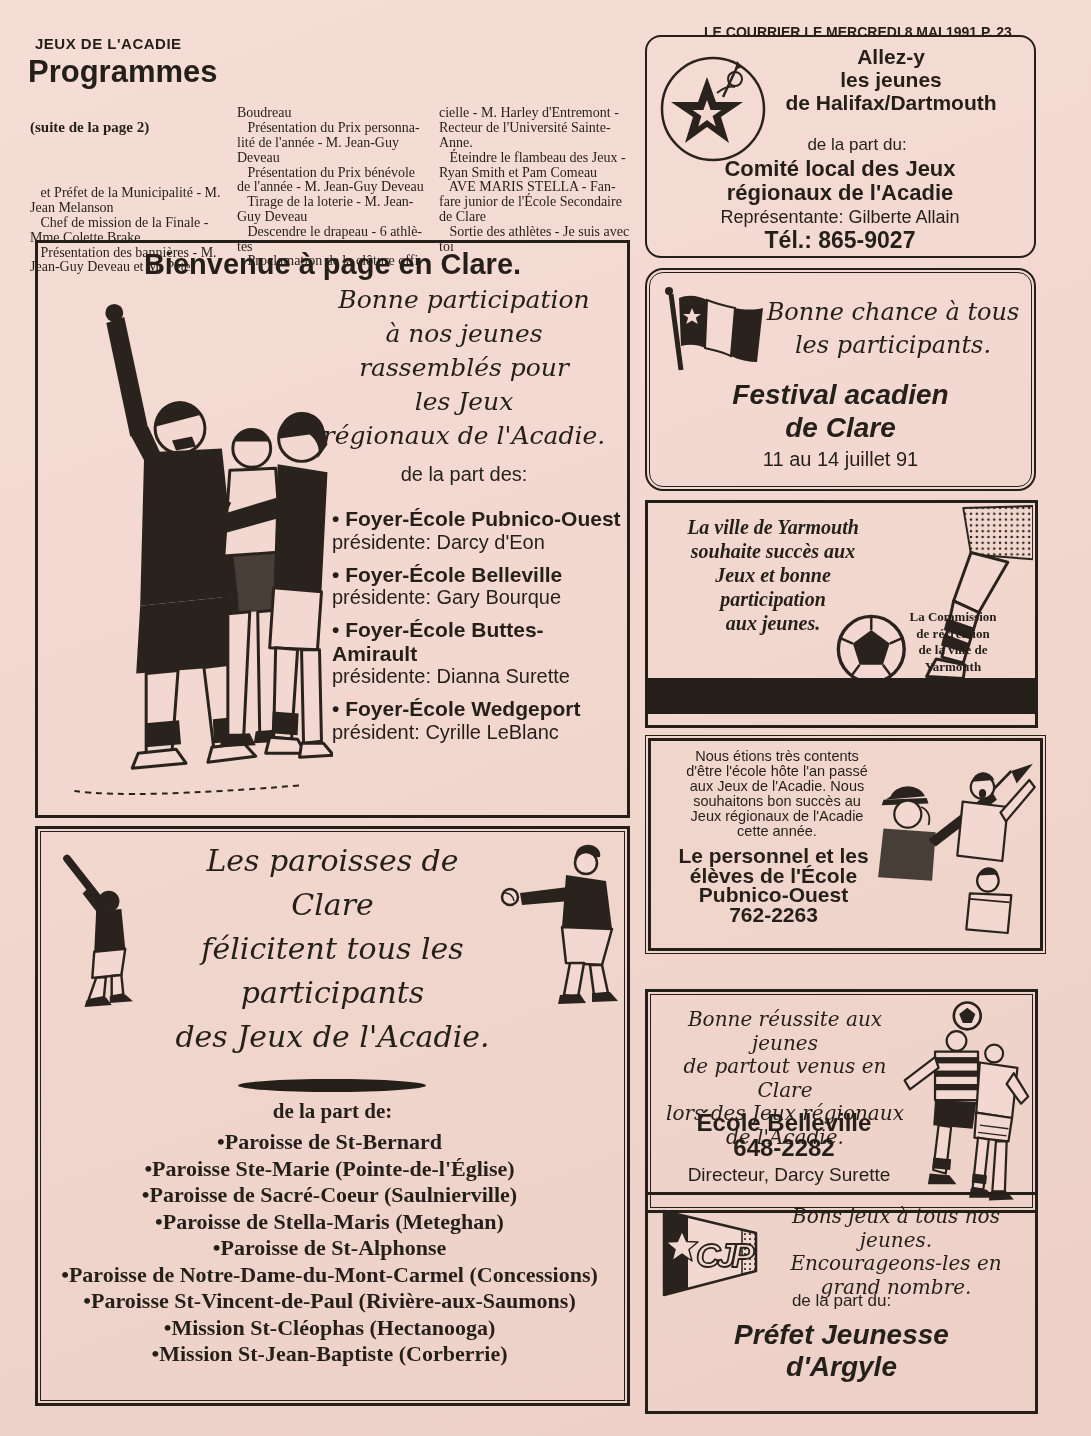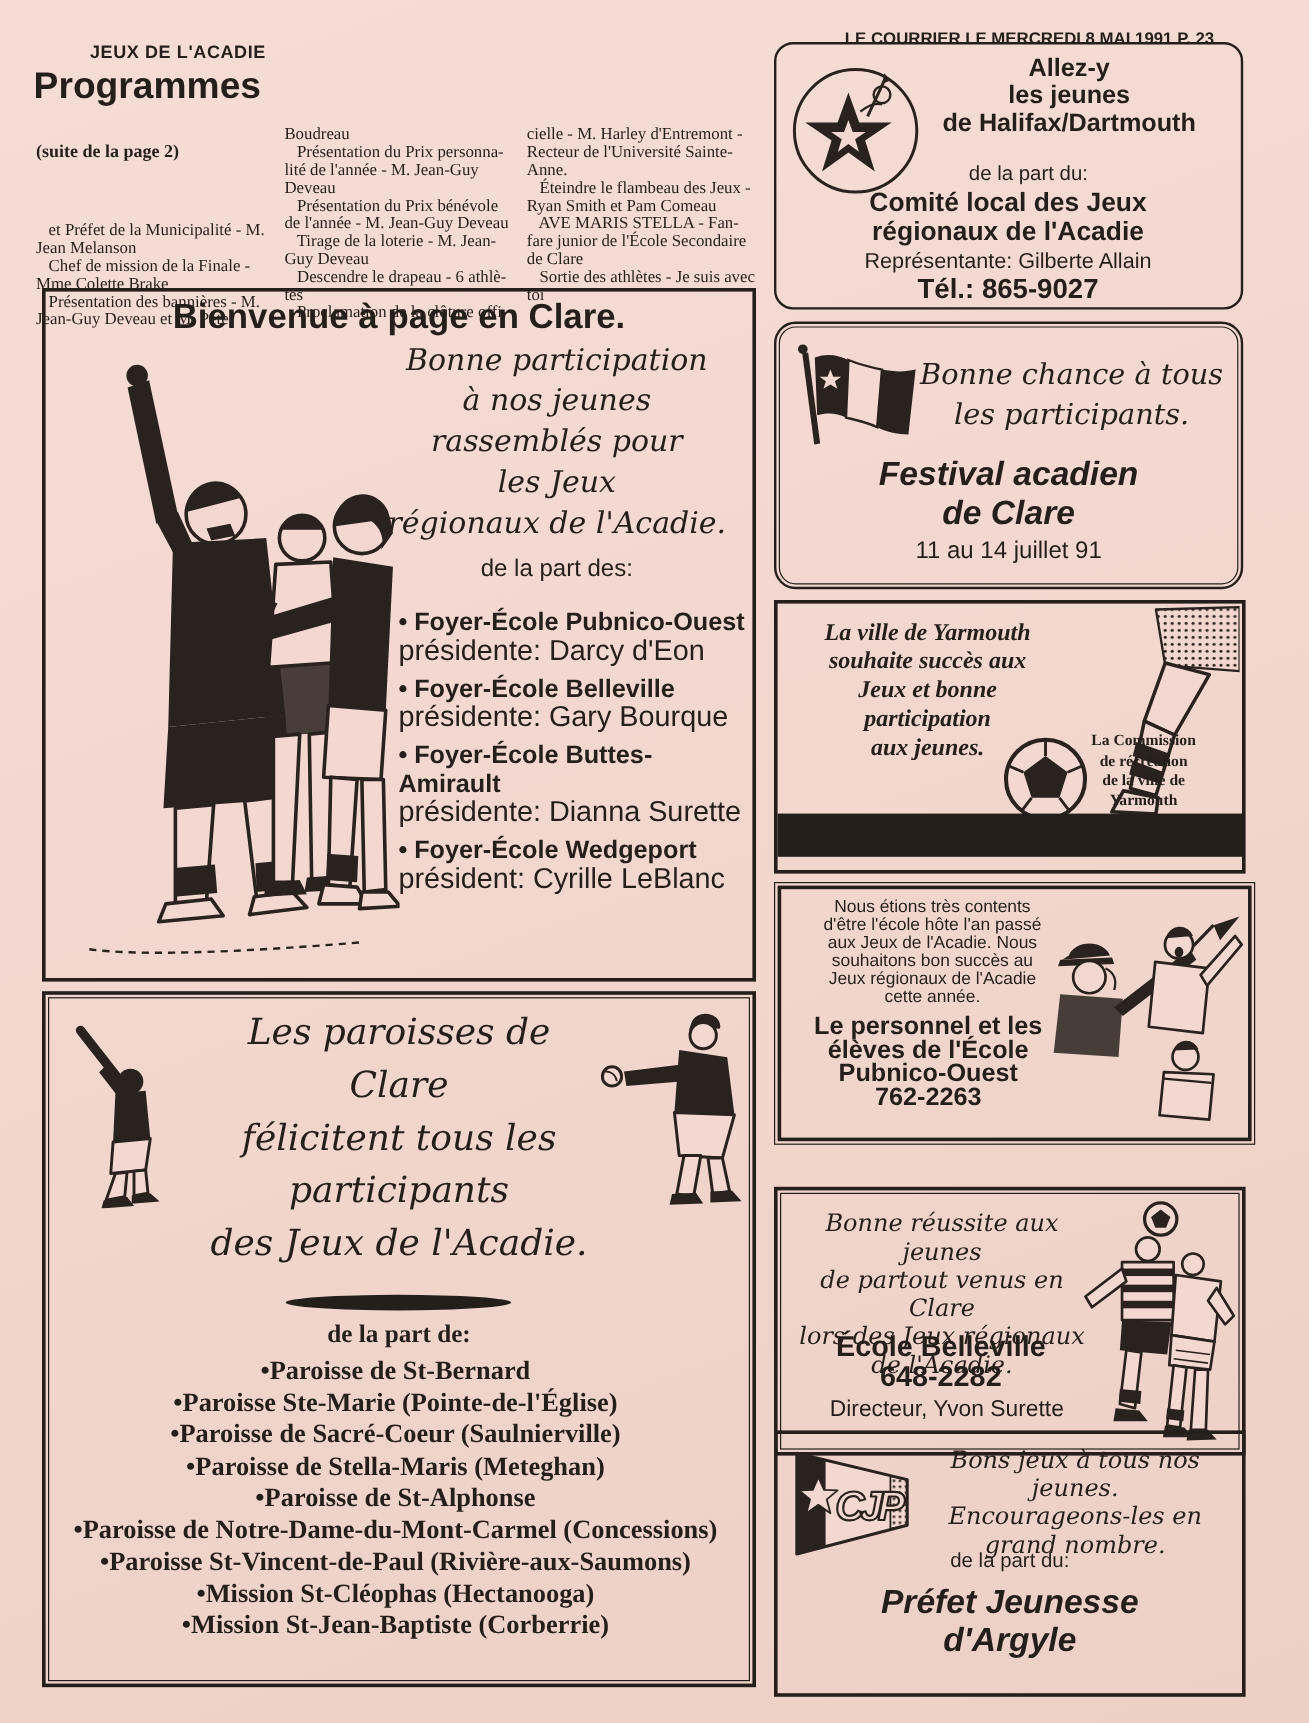--- a/index.html
+++ b/index.html
@@ -3,21 +3,21 @@
 <meta charset="utf-8">
 <style>
   :root{ --ink:#251f1a; --paper:#f2d8d0; }
   html,body{margin:0;padding:0;background:#e9cfc7;}
   .page{position:relative;width:1091px;height:1436px;overflow:hidden;
         background:linear-gradient(160deg,#f5ddd5 0%,#f1d6ce 55%,#ecd0c8 100%);
         color:var(--ink);}
   .c{position:absolute;}
   .ctr{text-align:center;}
 
-  .masthead-section{left:35px;top:36px;font:bold 15px/1.1 "Liberation Sans",sans-serif;letter-spacing:.5px;margin-left:40px;}
+  .masthead-section{left:35px;top:36px;font:bold 15px/1.1 "Liberation Sans",sans-serif;letter-spacing:.5px;}
   .masthead-paper{left:704px;top:25px;font:bold 14px/1.1 "Liberation Sans",sans-serif;}
 
   .headline{left:28px;top:56px;font:bold 31px/1 "Liberation Sans",sans-serif;letter-spacing:0;}
   .continuation{left:30px;top:119px;font:bold 15px/1.1 "Liberation Serif",serif;}
   .col{font-family:"Liberation Serif",serif;font-size:14px;line-height:14.8px;white-space:pre;}
   .col1{left:30px;top:142px;width:206px;}
   .col2{left:237px;top:62px;width:202px;}
   .col3{left:439px;top:62px;width:200px;}
 
   .box{border:3px solid var(--ink);}
@@ -26,21 +26,21 @@
   
   .welcome{left:35px;top:240px;width:589px;height:572px;}
   .w-title{left:0;right:0;top:6px;font:bold 29px/1.1 "Liberation Sans",sans-serif;}
   .w-script{left:266px;top:40px;width:320px;font:25px/34px "DejaVu Serif",serif;font-style:italic;}
   .w-from{left:266px;top:219px;width:320px;font:20px/1.2 "Liberation Sans",sans-serif;}
   .w-ill{left:5px;top:58px;width:290px;height:510px;}
   .w-entries{left:294px;top:264px;width:294px;font-family:"Liberation Sans",sans-serif;}
   .entry{margin-bottom:9px;}
   .entry-name{font-weight:bold;font-size:21px;line-height:23.5px;}
   .entry-name::before{content:"• ";}
-  .entry-officer{font-size:24px;line-height:23px;}
+  .entry-officer{font-size:20px;line-height:23px;}
 
   
   .parishes{left:35px;top:826px;width:589px;height:574px;}
   .p-script{left:57px;top:10px;width:475px;font:30px/44px "DejaVu Serif",serif;font-style:italic;}
   .p-batter{left:16px;top:18px;width:95px;height:160px;}
   .p-catcher{left:452px;top:12px;width:135px;height:170px;}
   .p-ellipse{left:200px;top:250px;width:188px;height:13px;background:var(--ink);border-radius:50%;}
   .p-from{left:0;right:0;top:270px;font:bold 21px/1.2 "Liberation Serif",serif;}
   .p-items{left:4px;top:300px;width:575px;font:bold 22px/26.5px "Liberation Serif",serif;}
   .p-items .pline::before{content:"•";}
@@ -399,21 +399,21 @@
     <div>Bonne réussite aux jeunes</div>
         <div>de partout venus en Clare</div>
         <div>lors des Jeux régionaux</div>
         <div>de l'Acadie.</div>
       </div>
     <div class="c ctr b-org">
 
     <div>École Belleville</div>
         <div>648-2282</div>
       </div>
-    <div class="c ctr b-dir">Directeur, Yvon Surette</div>
+    <div class="c ctr b-dir">Directeur, Darcy Surette</div>
   </section>
 
   <section class="c box ad ad6">
     <svg class="c a-logo" viewBox="0 0 104 92" aria-hidden="true">
       <defs>
         <pattern id="dotsB" width="5" height="5" patternUnits="userSpaceOnUse">
           <circle cx="2" cy="2" r="1.1" fill="#2a231d"></circle>
         </pattern>
       </defs>
       <g stroke="#2a231d" fill="none" stroke-width="2.5" stroke-linejoin="round">

